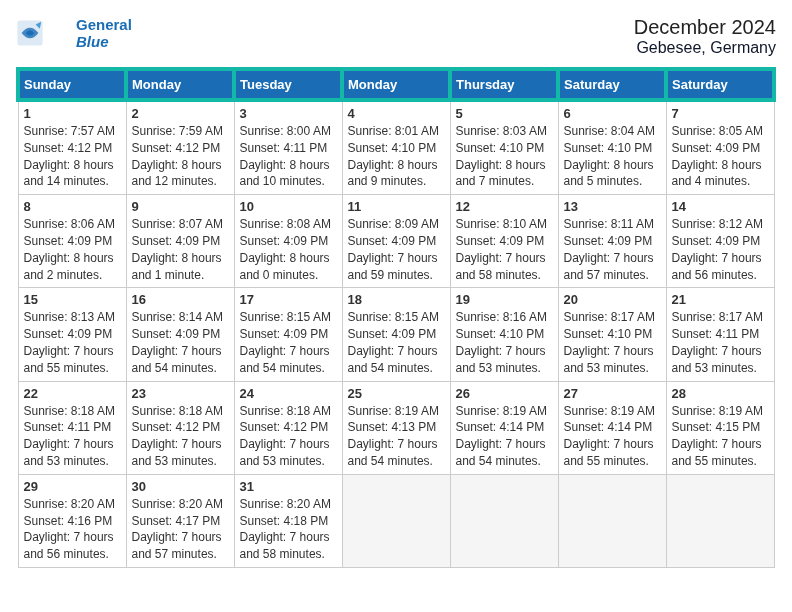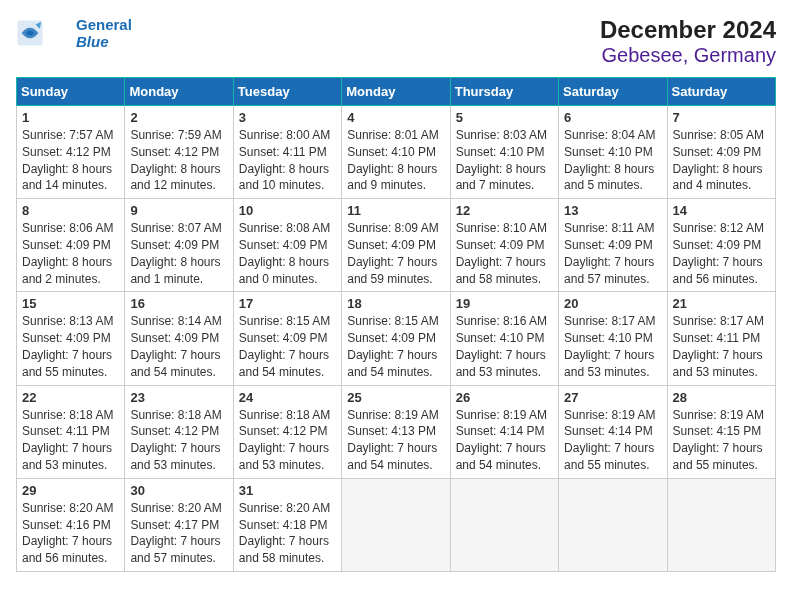--- a/index.html
+++ b/index.html
@@ -23,41 +23,41 @@
     }
     .logo-icon {
       width: 28px;
       height: 28px;
       margin-right: 4px;
     }
     .title-area {
       text-align: right;
     }
     .month-title {
-      font-size: 24px;
-      font-weight: bold;
+      font-size: 20px;
+      font-weight: normal;
       color: #222;
     }
     .location-title {
-      font-size: 20px;
-      color: #4c1d95;
+      font-size: 16px;
+      color: #0f172a;
     }
     table {
       width: 100%;
       border-collapse: collapse;
       table-layout: fixed;
     }
     th {
       background: #1a6db5;
       color: #fff;
       padding: 6px 4px;
       font-size: 13px;
       font-weight: bold;
       text-align: left;
-      border: 1px solid #14b8a6;
+      border: 4px solid #14b8a6;
     }
     td {
       border: 1px solid #ccc;
       vertical-align: top;
       padding: 4px 5px;
       font-size: 10.5px;
       color: #333;
       height: 80px;
       background: #fff;
     }

